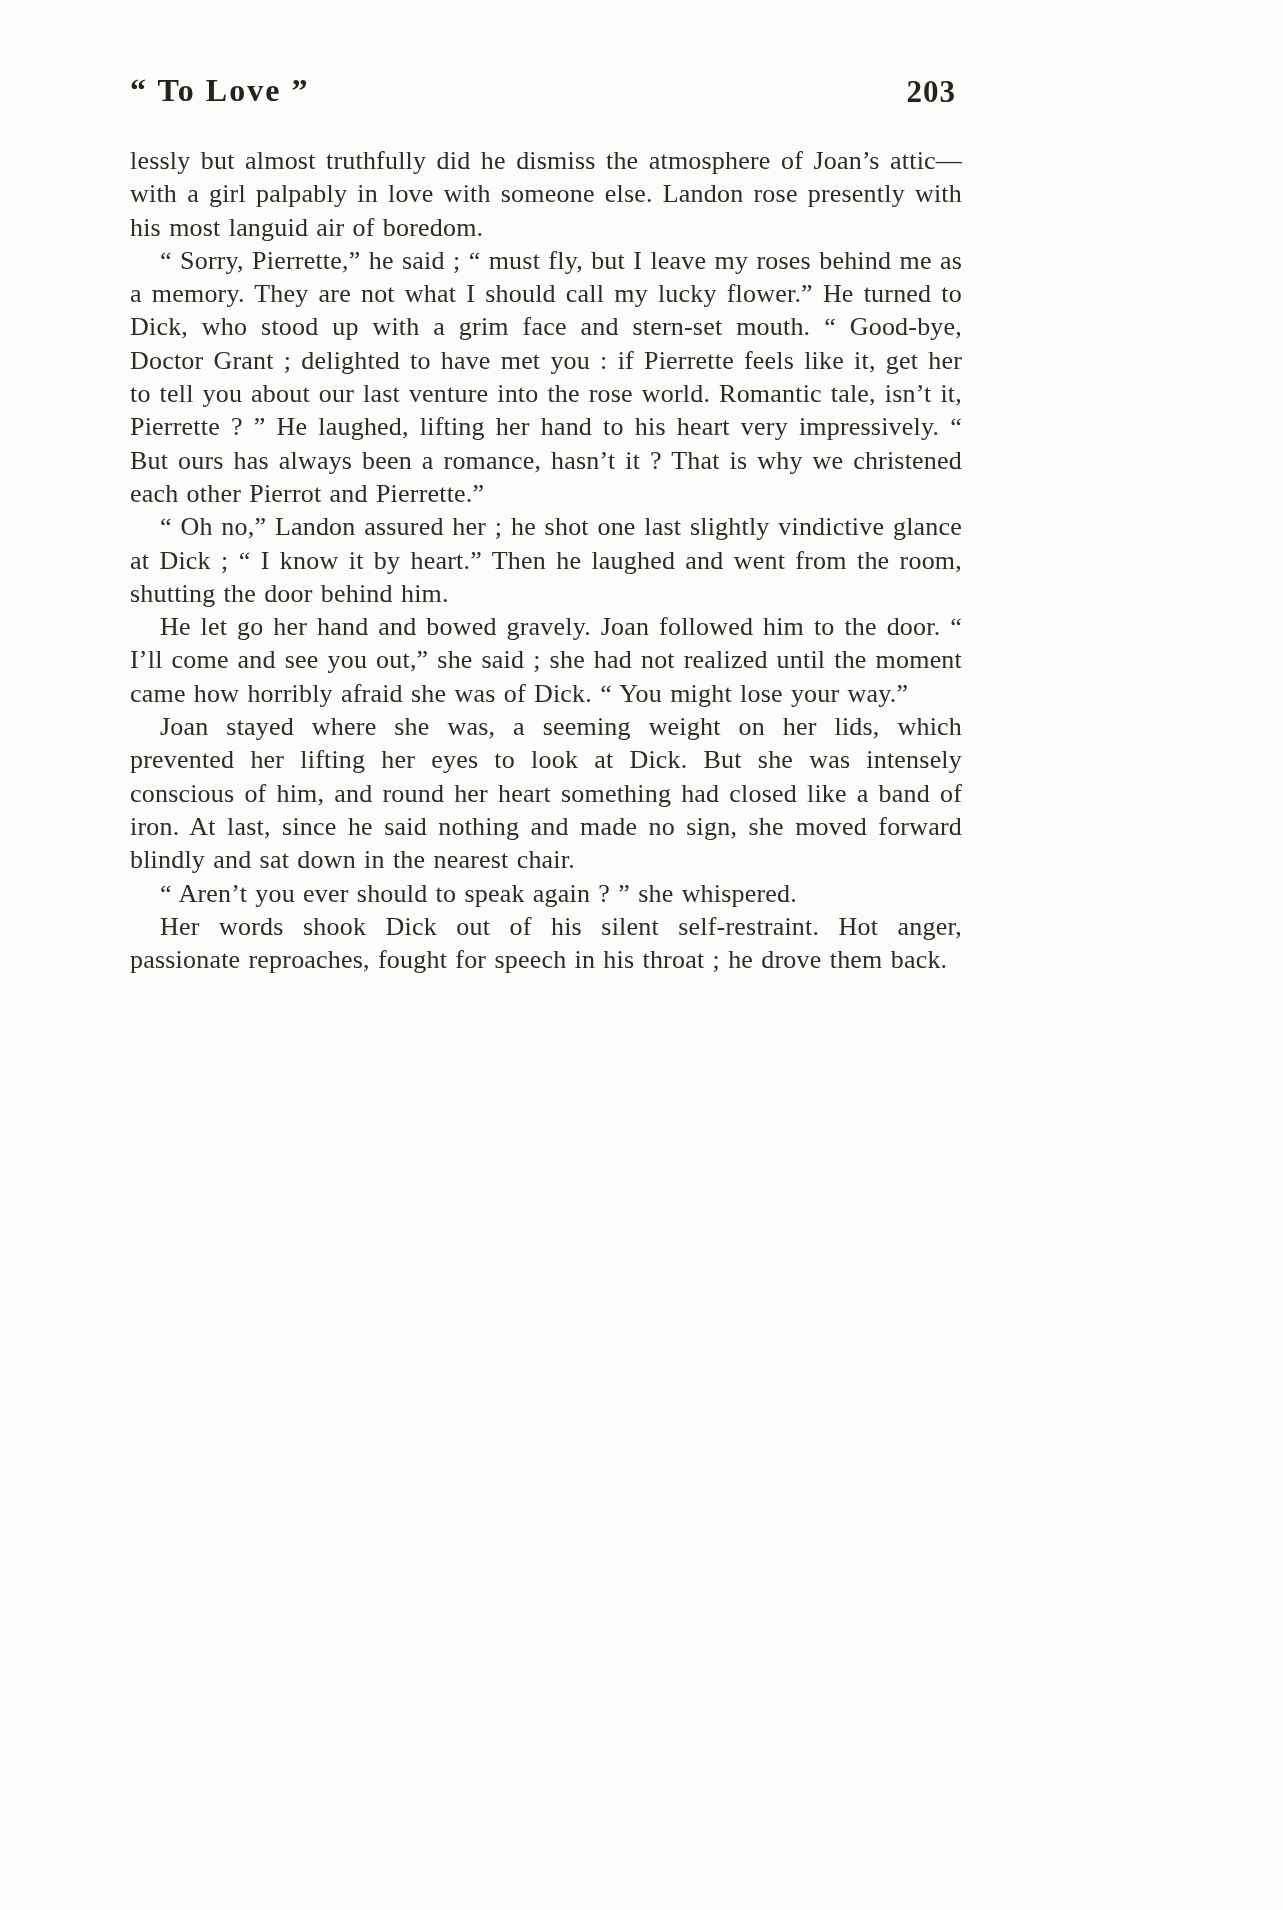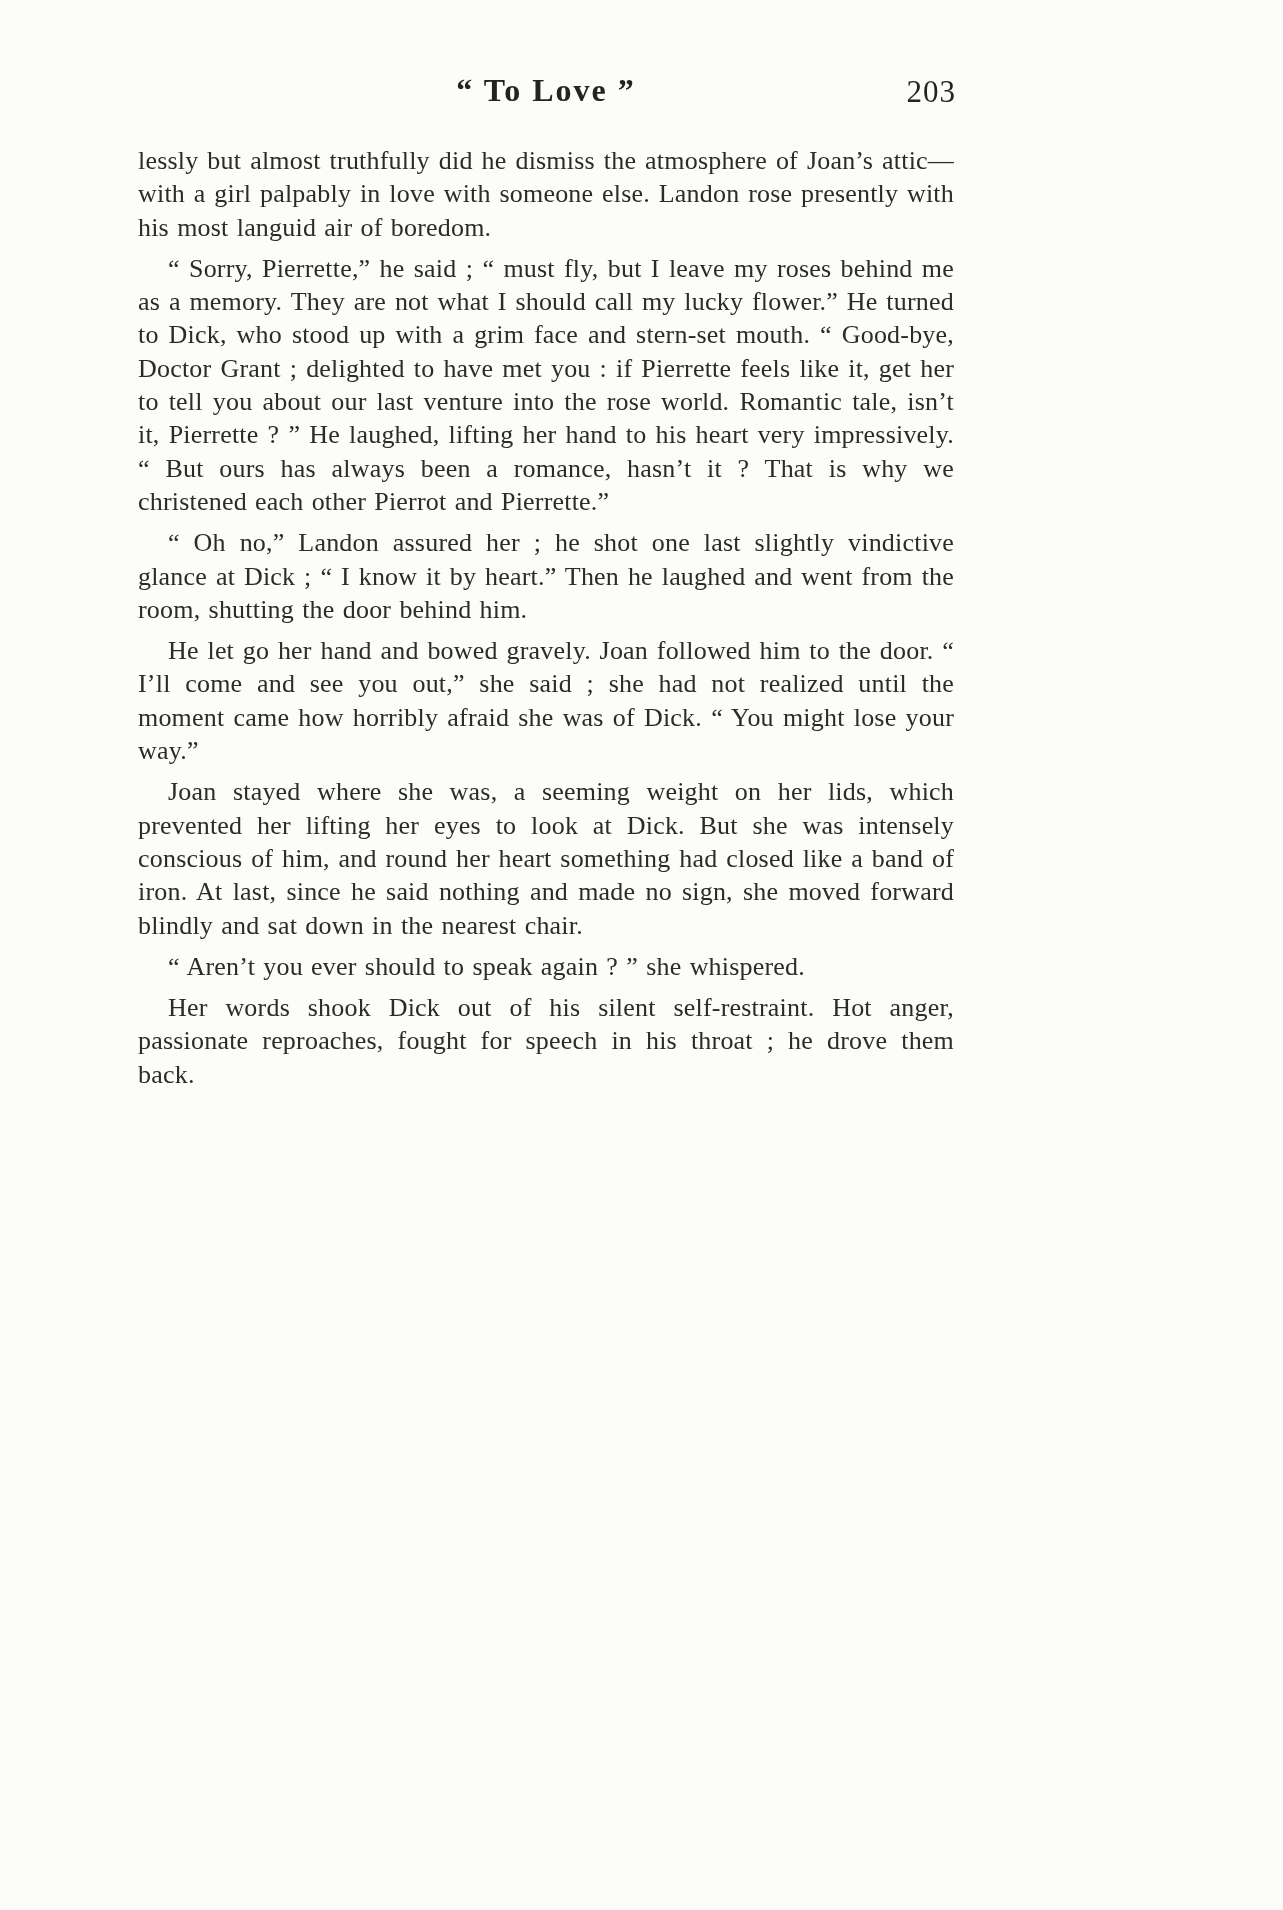--- a/index.html
+++ b/index.html
@@ -25,37 +25,37 @@
   }
   .page-header {
     position: relative;
     height: 44px;
     margin-bottom: 28px;
   }
   .running-title {
     position: absolute;
     left: 0;
     right: 0;
-    text-align: center;
+    text-align: left;
     font-size: 32px;
     font-weight: bold;
     letter-spacing: 2px;
     color: #232320;
   }
   .page-number {
     position: absolute;
     right: 6px;
     top: 2px;
     font-size: 31px;
-    font-weight: normal;
+    font-weight: bold;
     letter-spacing: 1px;
     color: #232320;
   }
   .page-body p {
-    margin: 8px;
+    margin: 0;
     font-size: 26px;
     line-height: 33.3px;
     text-align: justify;
     letter-spacing: 0.2px;
     word-spacing: 1.5px;
     color: #2b2b28;
   }
   .page-body p.indent {
     text-indent: 30px;
   }

